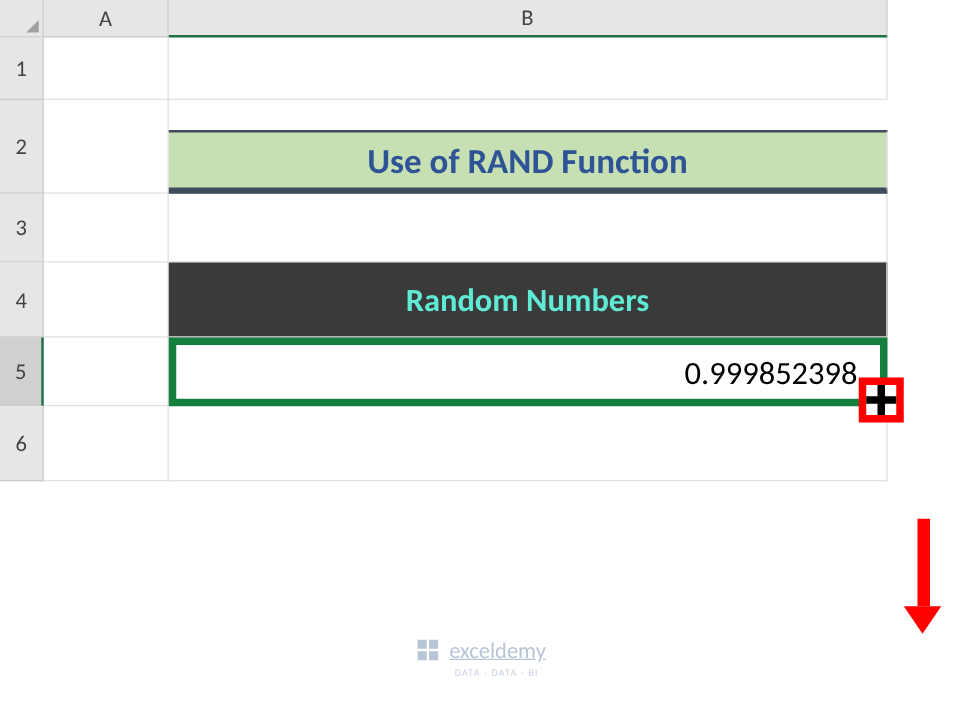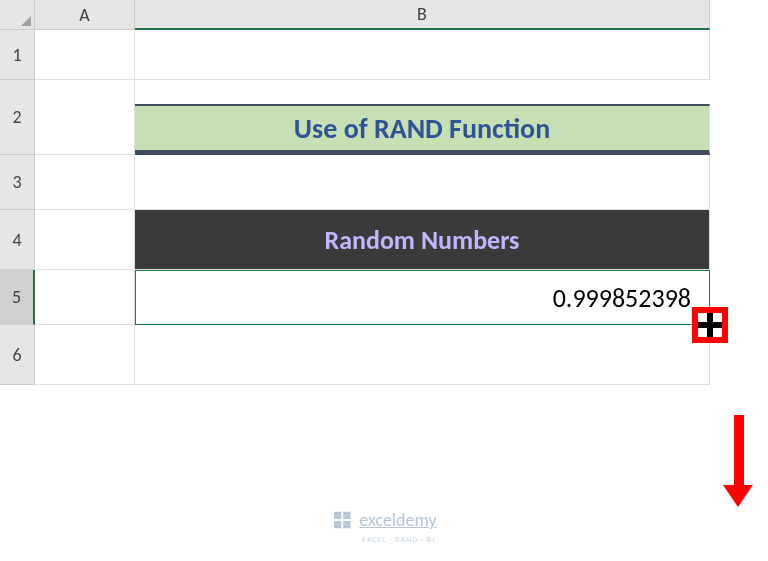--- a/index.html
+++ b/index.html
@@ -80,30 +80,30 @@
       border-bottom: 5px solid #404c5e;
       margin-top: 24px;
     }
     .header-cell {
       background: #3a3a3a;
       display: flex;
       align-items: center;
       justify-content: center;
       font-size: 26px;
       font-weight: bold;
-      color: #c4b5fd;
+      color: #5eead4;
     }
     .value-cell {
       display: flex;
       align-items: center;
       justify-content: flex-end;
       padding-right: 18px;
       font-size: 26px;
       color: #000;
-      border: 1px solid #15803d;
+      border: 6px solid #15803d;
       position: relative;
     }
     .fill-handle {
       position: absolute;
       right: -19px;
       bottom: -19px;
       width: 36px;
       height: 36px;
       background: #ff0000;
       display: flex;
@@ -225,13 +225,13 @@
   <div class="arrow-shaft"></div>
   <div class="arrow-head"></div>
 </div>
 
 <div class="watermark">
   <svg class="watermark-icon" viewBox="0 0 24 24" fill="#b8c5d6">
     <path d="M3 3h8v8H3V3zm10 0h8v8h-8V3zM3 13h8v8H3v-8zm10 0h8v8h-8v-8z"></path>
   </svg>
   <span>exceldemy</span>
 </div>
-<div class="watermark-sub">EXCEL · RAND · BI</div>
+<div class="watermark-sub">DATA · DATA · BI</div>
 
 </body></html>

